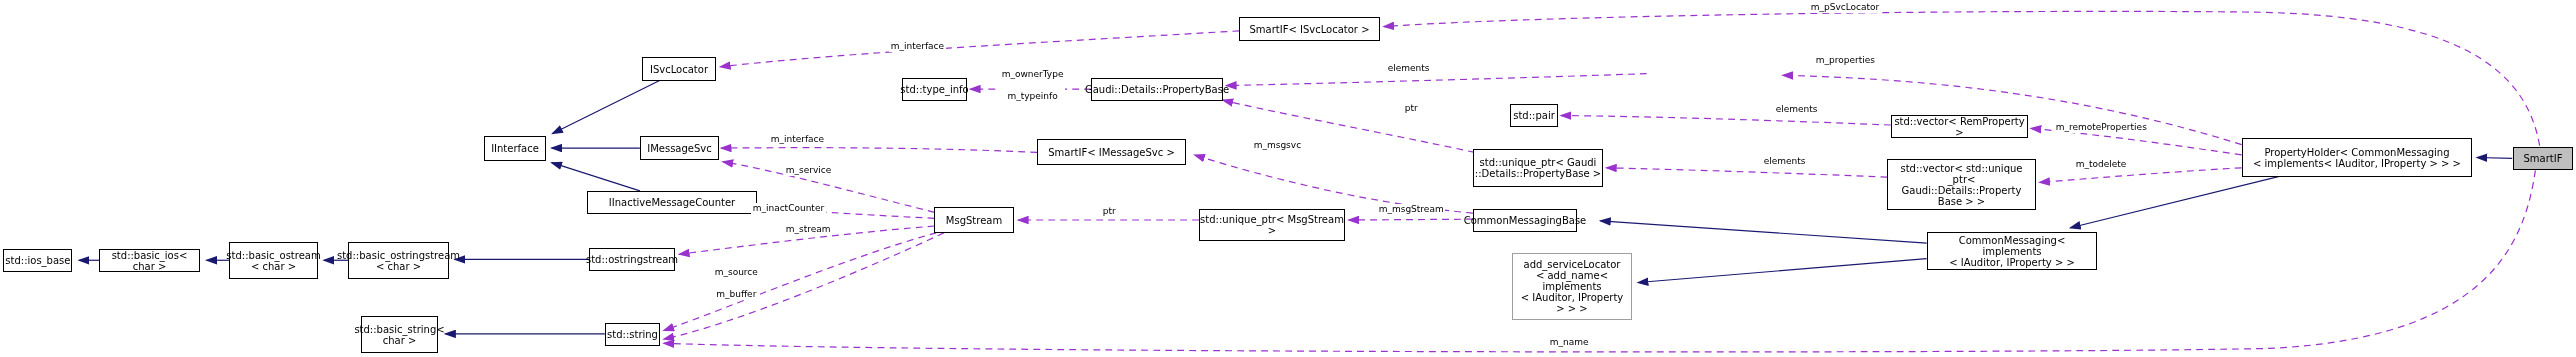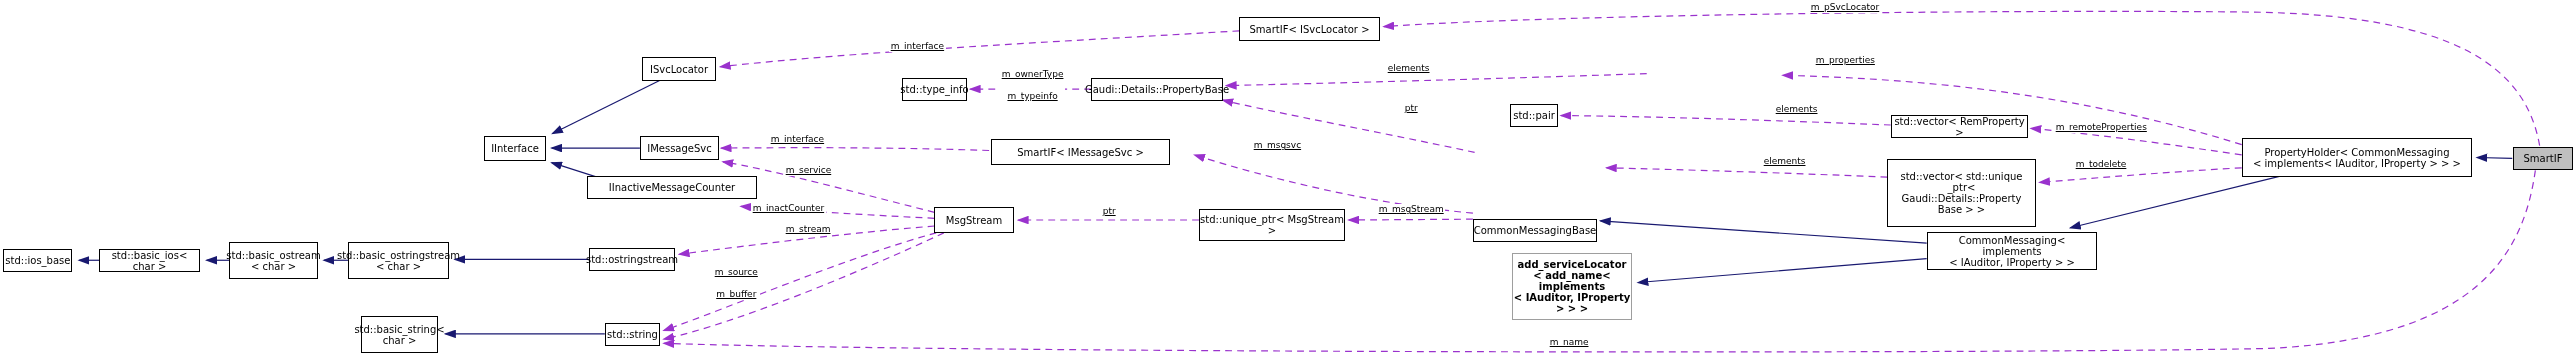--- a/index.html
+++ b/index.html
@@ -17,31 +17,30 @@
     border:0.9px solid #000000;
     background:#ffffff;
     color:#000000;
     font-size:10px;line-height:11px;
     display:flex;align-items:center;justify-content:center;
     text-align:center;
     white-space:pre-line;
     z-index:2;
   }
   .node.main{background:#bfbfbf;}
-  .node.greyborder{border-color:#9e9e9e;font-weight:bold;}
+  .node.greyborder{border-color:#9e9e9e;}
   .elabel{
     position:absolute;
     color:#000000;
     font-size:9px;line-height:11px;
     background:#ffffff;
     padding:0 1.7px;
     white-space:pre-line;
     text-align:center;
     z-index:3;
-    text-decoration:underline;
   }
 </style>
 </head>
 <body>
 
 <div class="canvas">
 
   <svg class="edges" width="2576" height="357" viewBox="0 0 3008 417" xmlns="http://www.w3.org/2000/svg">
     <defs>
       <marker id="ab" markerUnits="userSpaceOnUse" markerWidth="14" markerHeight="10" refX="12" refY="5" orient="auto">
@@ -93,33 +92,35 @@
 &lt; char &gt;</div>
   <div class="node" style="left:348px;top:242px;width:101px;height:37px">std::basic_ostringstream
 &lt; char &gt;</div>
   <div class="node" style="left:589px;top:248px;width:86px;height:23px">std::ostringstream</div>
   <div class="node" style="left:361px;top:316px;width:77px;height:37px">std::basic_string&lt;
 char &gt;</div>
   <div class="node" style="left:605px;top:323px;width:55px;height:23px">std::string</div>
   <div class="node" style="left:484px;top:136px;width:62px;height:25px">IInterface</div>
   <div class="node" style="left:642px;top:57px;width:74px;height:24px">ISvcLocator</div>
   <div class="node" style="left:640px;top:136px;width:79px;height:24px">IMessageSvc</div>
-  <div class="node" style="left:587px;top:176px;width:170px;height:23px">IInactiveMessageCounter</div>
+  <div class="node" style="left:587px;top:191px;width:170px;height:23px">IInactiveMessageCounter</div>
   <div class="node" style="left:934px;top:207px;width:80px;height:26px">MsgStream</div>
-  <div class="node" style="left:991px;top:139px;width:179px;height:26px">SmartIF&lt; IMessageSvc &gt;</div>
+  <div class="node" style="left:1037px;top:139px;width:149px;height:26px">SmartIF&lt; IMessageSvc &gt;</div>
   <div class="node" style="left:902px;top:78px;width:65px;height:23px">std::type_info</div>
   <div class="node" style="left:1091px;top:78px;width:132px;height:23px">Gaudi::Details::PropertyBase</div>
   <div class="node" style="left:1239px;top:17px;width:141px;height:24px">SmartIF&lt; ISvcLocator &gt;</div>
   <div class="node" style="left:1510px;top:104px;width:48px;height:23px">std::pair</div>
   <div class="node" style="left:1891px;top:115px;width:137px;height:23px">std::vector&lt; RemProperty &gt;</div>
-  <div class="node" style="left:1887px;top:159px;width:149px;height:68px">std::vector&lt; std::unique
+  <div class="node" style="left:1473px;top:149px;width:130px;height:38px">std::unique_ptr&lt; Gaudi
+::Details::PropertyBase &gt;</div>
+  <div class="node" style="left:1887px;top:159px;width:149px;height:51px">std::vector&lt; std::unique
 _ptr&lt; Gaudi::Details::Property
 Base &gt; &gt;</div>
   <div class="node" style="left:1199px;top:209px;width:146px;height:32px">std::unique_ptr&lt; MsgStream &gt;</div>
-  <div class="node" style="left:1473px;top:219px;width:124px;height:23px">CommonMessagingBase</div>
+  <div class="node" style="left:1473px;top:209px;width:104px;height:23px">CommonMessagingBase</div>
   <div class="node" style="left:1927px;top:232px;width:170px;height:38px">CommonMessaging&lt; implements
 &lt; IAuditor, IProperty &gt; &gt;</div>
   <div class="node greyborder" style="left:1512px;top:253px;width:120px;height:67px">add_serviceLocator
 &lt; add_name&lt; implements
 &lt; IAuditor, IProperty
 &gt; &gt; &gt;</div>
   <div class="node" style="left:2242px;top:138px;width:230px;height:39px">PropertyHolder&lt; CommonMessaging
 &lt; implements&lt; IAuditor, IProperty &gt; &gt; &gt;</div>
   <div class="node main" style="left:2513px;top:147px;width:60px;height:23px">SmartIF</div>
 

